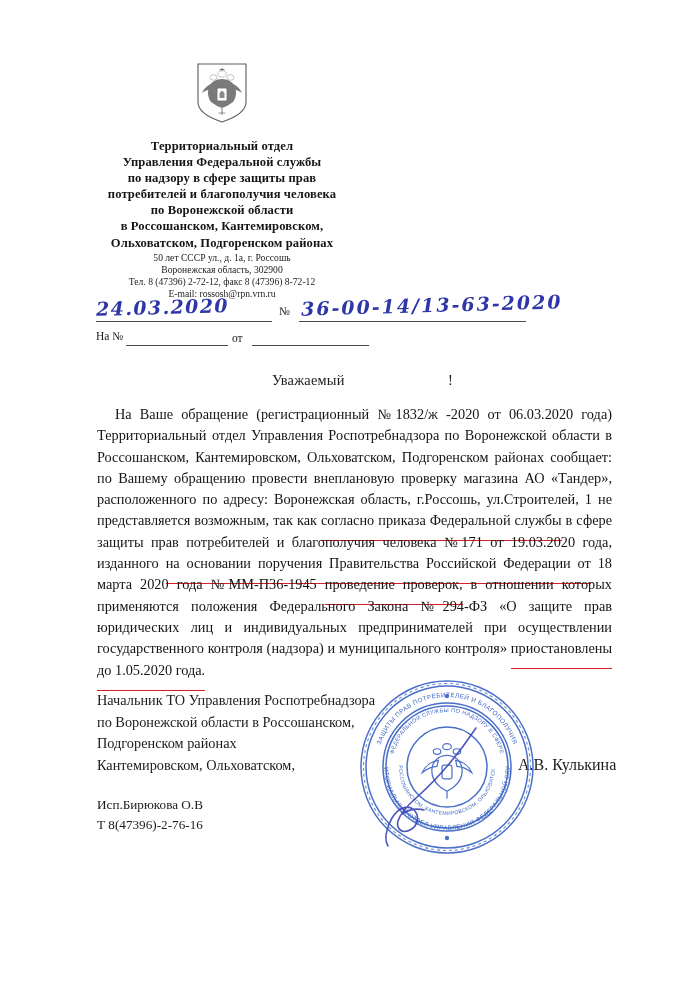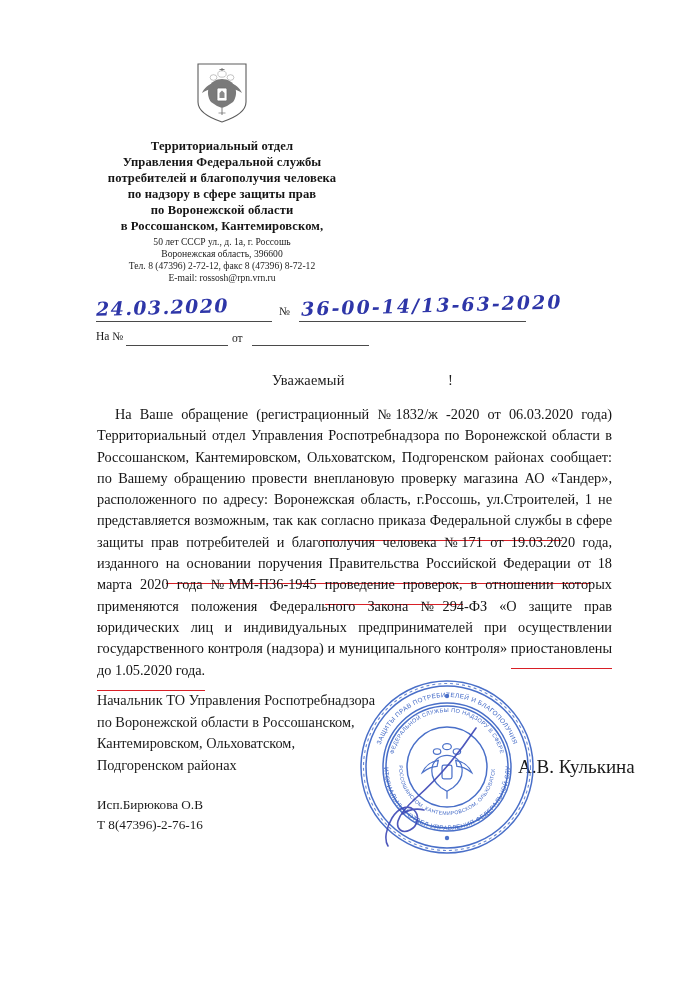--- a/index.html
+++ b/index.html
@@ -140,21 +140,21 @@
     left: 97px;
     top: 690px;
     width: 300px;
     font-size: 14.3px;
     line-height: 21.6px;
   }
   .signer {
     position: absolute;
     left: 518px;
     top: 756px;
-    font-size: 19px;
+    font-size: 16px;
     white-space: nowrap;
   }
 
   
   .executor {
     position: absolute;
     left: 97px;
     top: 795px;
     font-size: 13.2px;
     line-height: 19.5px;
@@ -198,29 +198,30 @@
         <rect x="22" y="26" width="10" height="13" rx="1.5" fill="#ffffff" stroke="#6d6d6d" stroke-width="0.8"></rect>
         <path d="M24.5 31 L27 28.5 L29.5 31 L29.5 36 L24.5 36 Z" fill="#8a8a8a" stroke="none"></path>
         <path d="M27 46 L27 53" stroke-width="0.9"></path>
         <path d="M23.5 51 L30.5 51" stroke-width="0.7"></path>
       </g>
     </svg>
 
     <div class="org-title">
       <div>Территориальный отдел</div>
       <div>Управления Федеральной службы</div>
+      <div>по надзору в сфере защиты прав</div>
       <div>потребителей и благополучия человека</div>
-      <div>по надзору в сфере защиты прав</div>
       <div>по Воронежской области</div>
       <div>в Россошанском, Кантемировском,</div>
+      <div>Ольховатском, Подгоренском районах</div>
     </div>
 
     <div class="contacts">
       <div>50 лет СССР ул., д. 1а, г. Россошь</div>
-      <div>Воронежская область, 396600</div>
+      <div>Воронежская область, 302900</div>
       <div>Тел. 8 (47396) 2-72-12, факс 8 (47396) 8-72-12</div>
       <div>E-mail: rossosh@rpn.vrn.ru</div>
     </div>
   </div>
 
   <div class="refrow">
     <span class="hw hw-date">24.03.2020</span>
     <span class="rule" style="left:0; top:25px; width:176px;"></span>
     <span class="no-label">№</span>
     <span class="hw hw-num">36-00-14/13-63-2020</span>
@@ -239,22 +240,22 @@
     <span class="bang">!</span>
   </div>
 
   <div class="body-block">
     <p><span class="indent"></span><span>На Ваше обращение (регистрационный №1832/ж -2020 от 06.03.2020 года) Территориальный отдел  Управления Роспотребнадзора по Воронежской области в Россошанском, Кантемировском, Ольховатском, Подгоренском районах сообщает: по Вашему обращению провести внеплановую проверку  магазина АО «Тандер», расположенного по адресу: Воронежская область, г.Россошь, ул.Строителей, 1  не представляется возможным, так как </span><span class="u-red">согласно приказа Федеральной службы</span><span> в сфере защиты прав потребителей  и благополучия человека №171 от 19.03.2020 года, изданного </span><span class="u-red">на основании  поручения Правительства Российской Федерации от</span><span> 18 марта 2020 года №ММ-П36-1945  </span><span class="u-red">проведение проверок,</span><span> в отношении которых применяются положения Федерального Закона №294-ФЗ «О защите прав юридических лиц и индивидуальных предпринимателей   при осуществлении государственного контроля (надзора) и муниципального контроля» </span><span class="u-red">приостановлены до 1.05.2020 года.</span></p>
   </div>
 
   <div class="signature">
     <div>Начальник  ТО  Управления Роспотребнадзора</div>
     <div>по Воронежской области  в Россошанском,</div>
+    <div>Подгоренском районах</div>
     <div>Кантемировском, Ольховатском,</div>
-    <div>Подгоренском районах</div>
   </div>
 
   <div class="signer">А.В. Кулькина</div>
 
   <svg class="stamp" viewBox="0 0 178 178">
     <defs>
       <path id="arcTop" d="M 19,89 A 70,70 0 0 1 159,89"></path>
       <path id="arcBot" d="M 26,89 A 63,63 0 0 0 152,89"></path>
       <path id="arcIn1" d="M 34,89 A 55,55 0 0 1 144,89"></path>
       <path id="arcIn2" d="M 41,89 A 48,48 0 0 0 137,89"></path>

